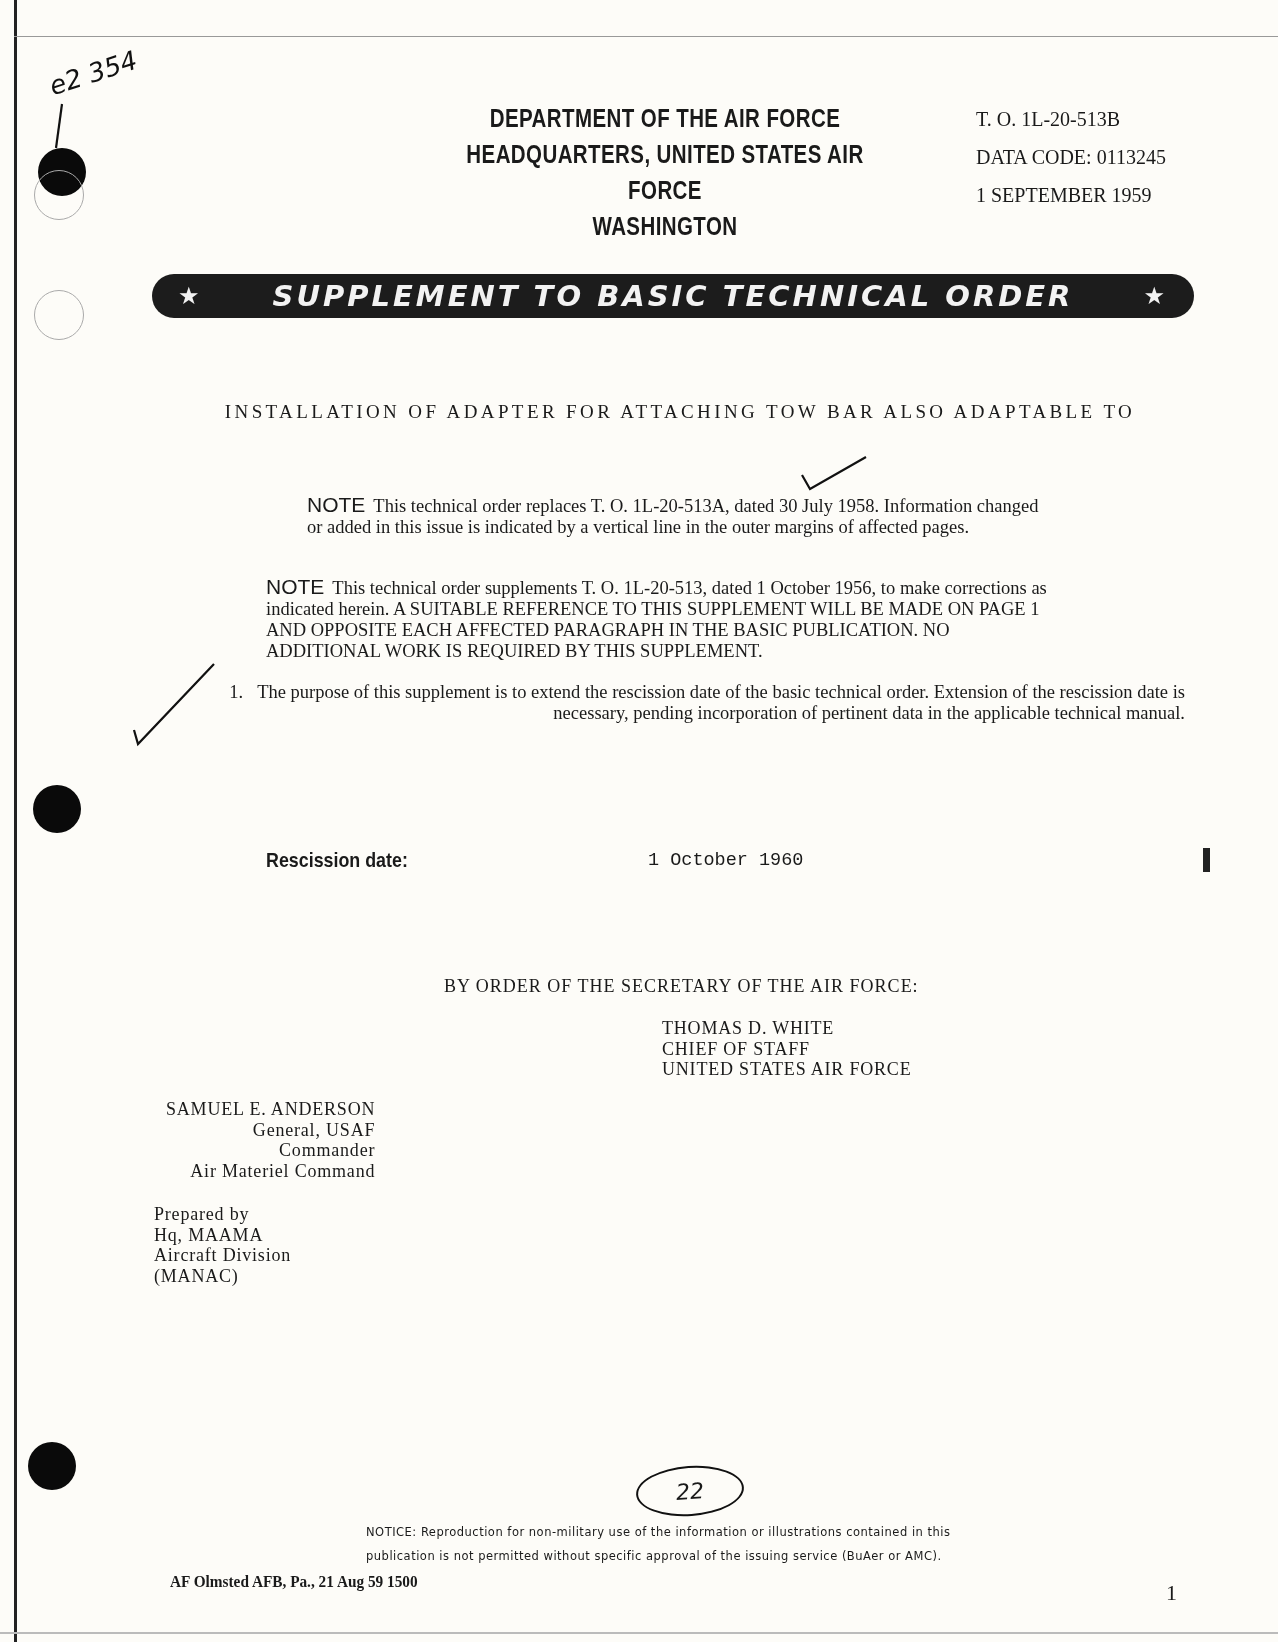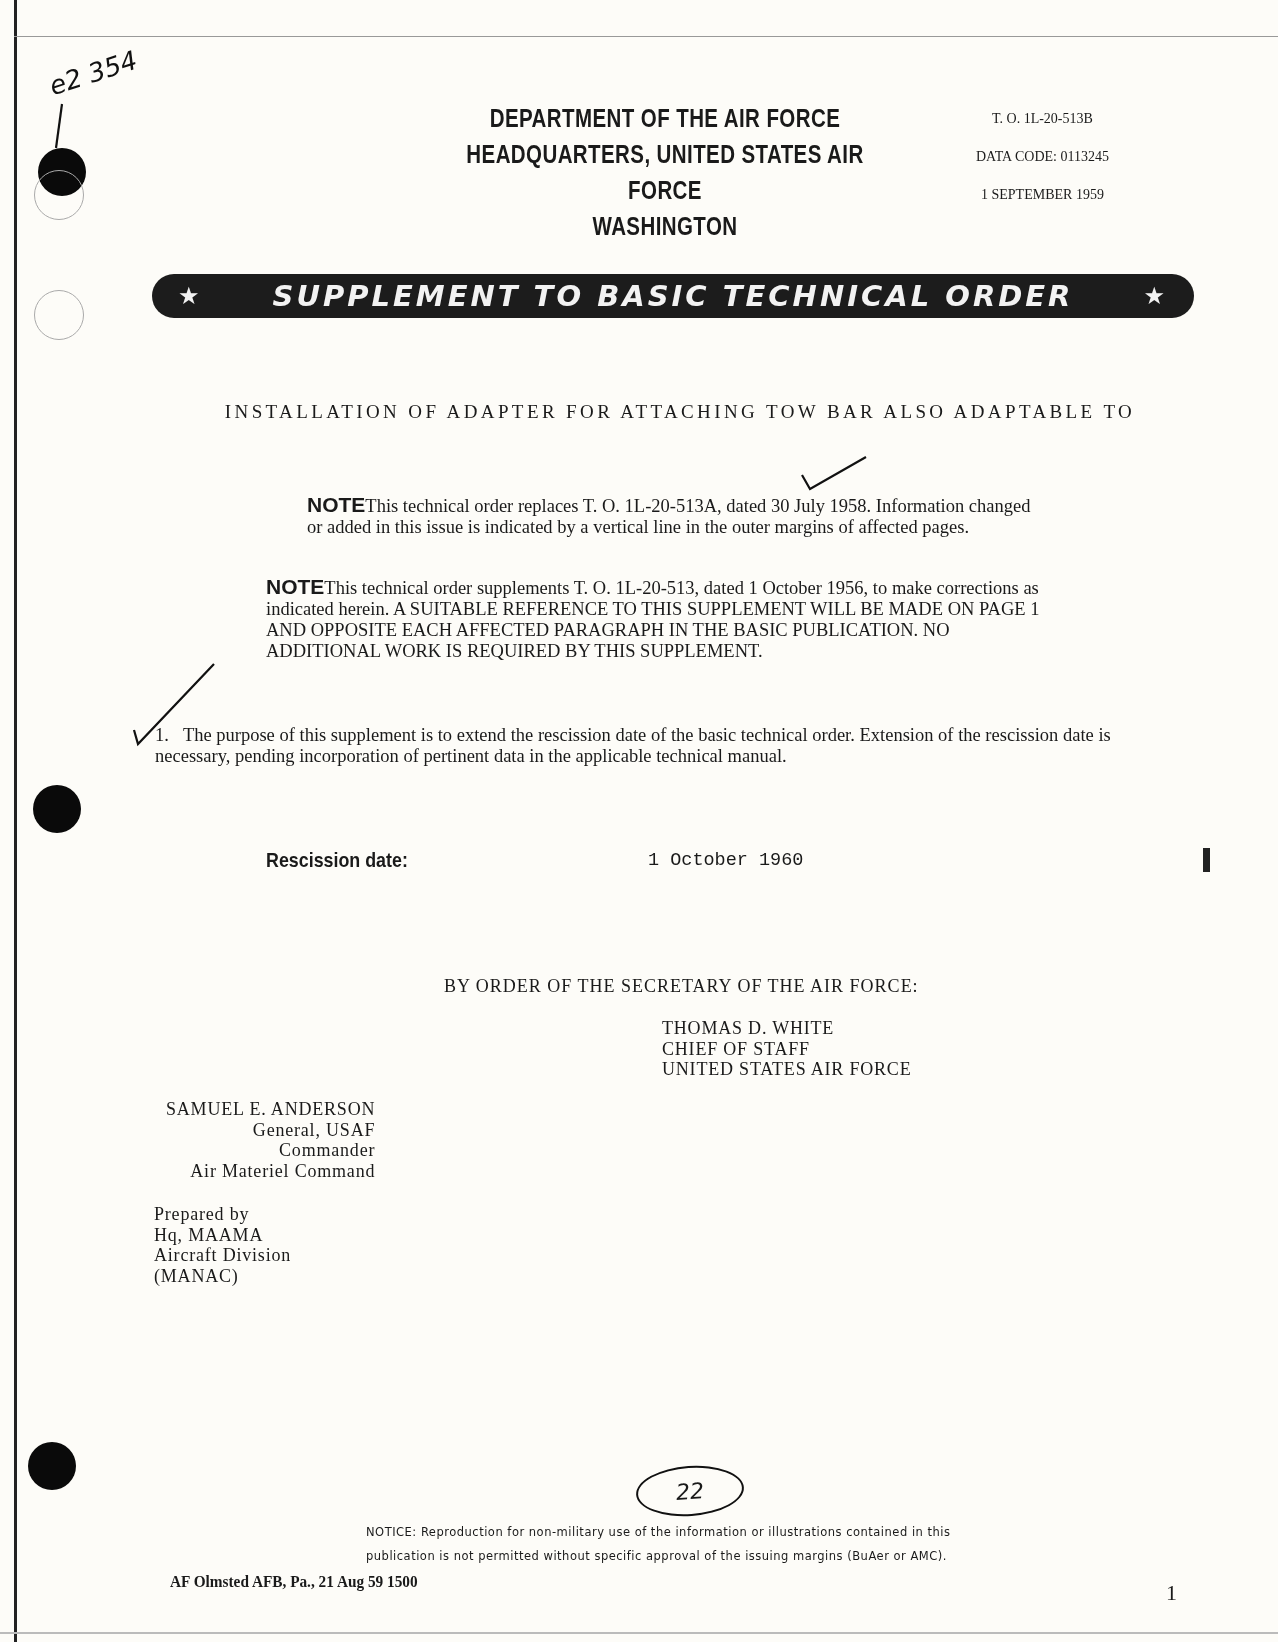--- a/index.html
+++ b/index.html
@@ -24,21 +24,21 @@
     }
 
     .hq-title {
       left: 400px; top: 100px; width: 530px; text-align: center;
       font-family: "Liberation Sans", sans-serif; font-weight: bold;
       font-size: 25px; line-height: 36px; transform: scaleX(0.82); transform-origin: center top;
       letter-spacing: 0.5px;
     }
     .to-block {
       left: 976px; top: 100px; font-family: "Liberation Serif", serif;
-      font-size: 14px; line-height: 38px; text-align: center;
+      font-size: 20px; line-height: 38px;
     }
 
     .banner {
       left: 152px; top: 274px; width: 1042px; height: 44px;
       background: #1c1c1c; border-radius: 24px;
       display: flex; align-items: center; justify-content: space-between;
       padding: 0 26px; box-sizing: border-box;
       color: #f2f2f2; font-family: "DejaVu Sans", sans-serif; font-weight: bold;
       font-style: italic; font-size: 29px; letter-spacing: 3px;
     }
@@ -47,28 +47,29 @@
     .subject {
       left: 150px; top: 396px; width: 1060px; text-align: center;
       font-family: "Liberation Serif", serif; font-size: 19px;
       letter-spacing: 3.4px; line-height: 32px;
     }
 
     .note {
       font-family: "Liberation Serif", serif; font-size: 18.5px; line-height: 21px;
     }
     .note-label {
-      font-family: "Liberation Sans", sans-serif; font-weight: bold; font-size: 21px;
+      font-family: "Liberation Sans", sans-serif; font-weight: normal; font-size: 21px;
+      margin-right: 8px;
     }
     .note1 { left: 307px; top: 494px; width: 740px; }
     .note2 { left: 266px; top: 576px; width: 800px; }
 
     .para {
-      left: 155px; top: 725px; width: 1030px;
-      font-family: "Liberation Serif", serif; font-size: 18.5px; line-height: 21px;
+      left: 155px; top: 682px; width: 1030px;
+      font-family: "Liberation Serif", serif; font-size: 18.5px; line-height: 21px; text-align: right;
     }
     .para-num { margin-right: 14px; }
 
     .resc-label {
       left: 266px; top: 848px; font-family: "Liberation Sans", sans-serif;
       font-weight: bold; font-size: 21px; transform: scaleX(0.85); transform-origin: left top;
     }
     .resc-value { left: 648px; top: 850px; font-family: Liberation Mono, monospace; font-size: 18.5px; }
     .change-bar { left: 1203px; top: 848px; width: 7px; height: 24px; background: #222; }
 
@@ -179,16 +180,16 @@
 <div class="abs sig-block prepared">
   <div>Prepared by</div>
   <div>Hq,  MAAMA</div>
   <div>Aircraft Division</div>
   <div>(MANAC)</div>
 </div>
 
 <div class="abs page-circle">22</div>
 <div class="abs notice">
   <div>NOTICE:  Reproduction for non-military use of the information or illustrations contained in this</div>
-  <div>publication is not permitted without specific approval of the issuing margins (BuAer or AMC).</div>
+  <div>publication is not permitted without specific approval of the issuing service (BuAer or AMC).</div>
 </div>
 <div class="abs printer">AF Olmsted AFB, Pa., 21 Aug 59  1500</div>
 <div class="abs page-num">1</div>
 
 </body></html>

